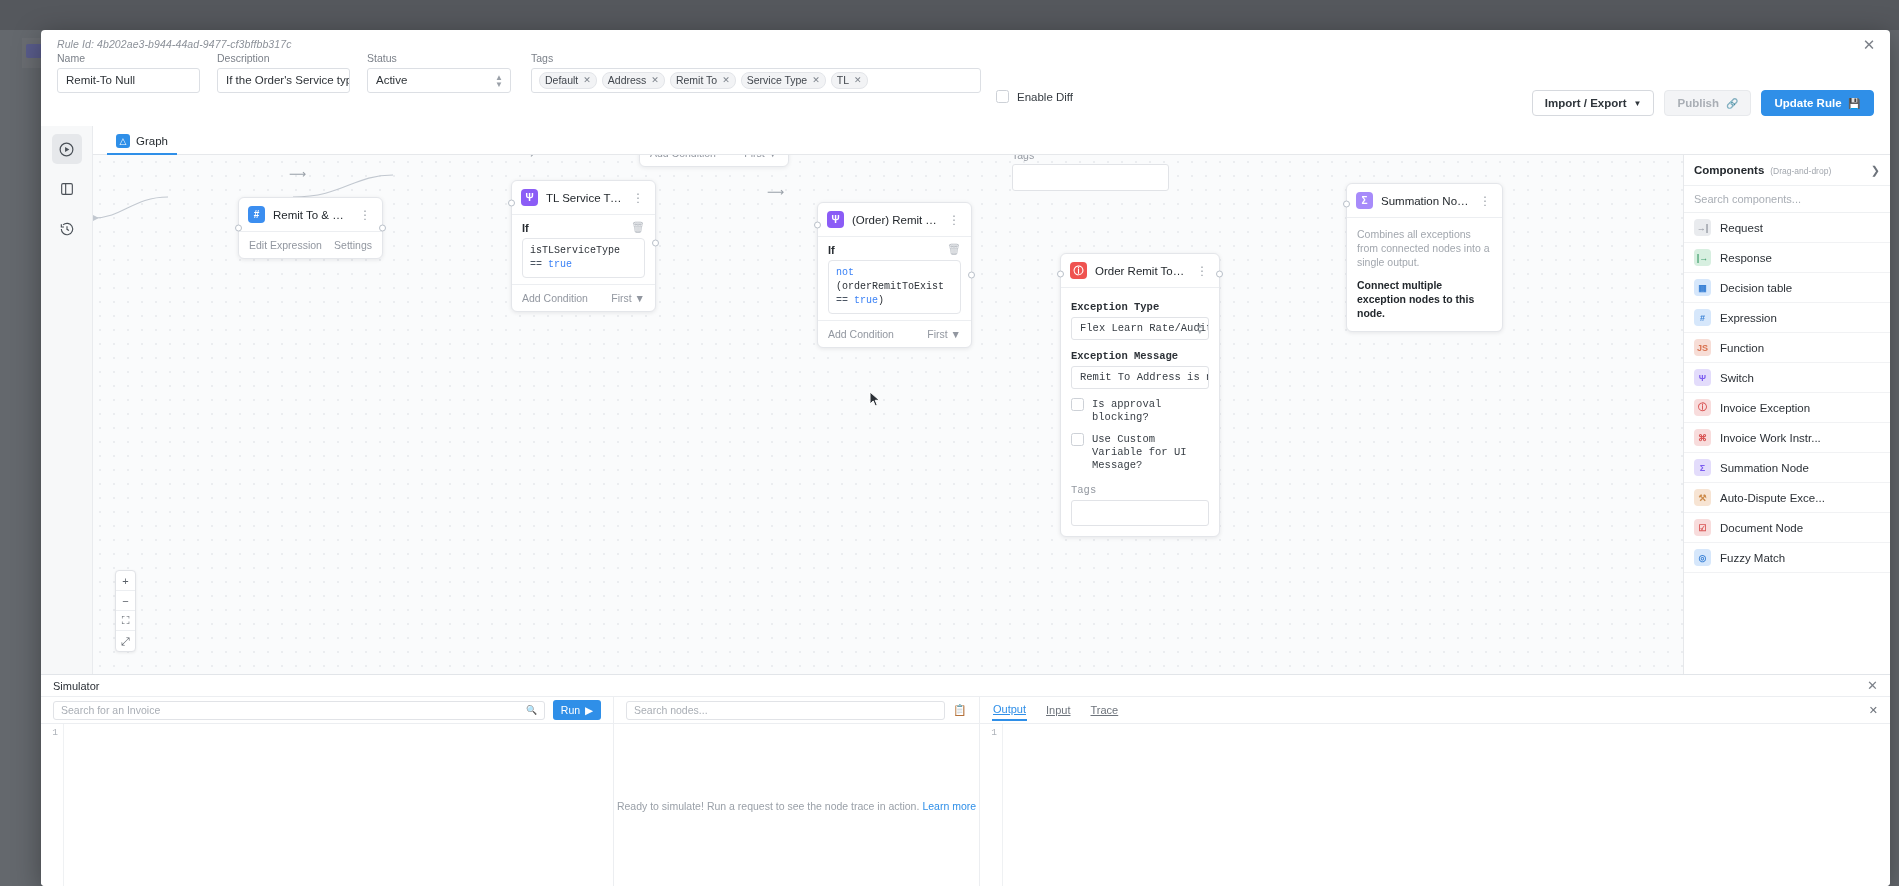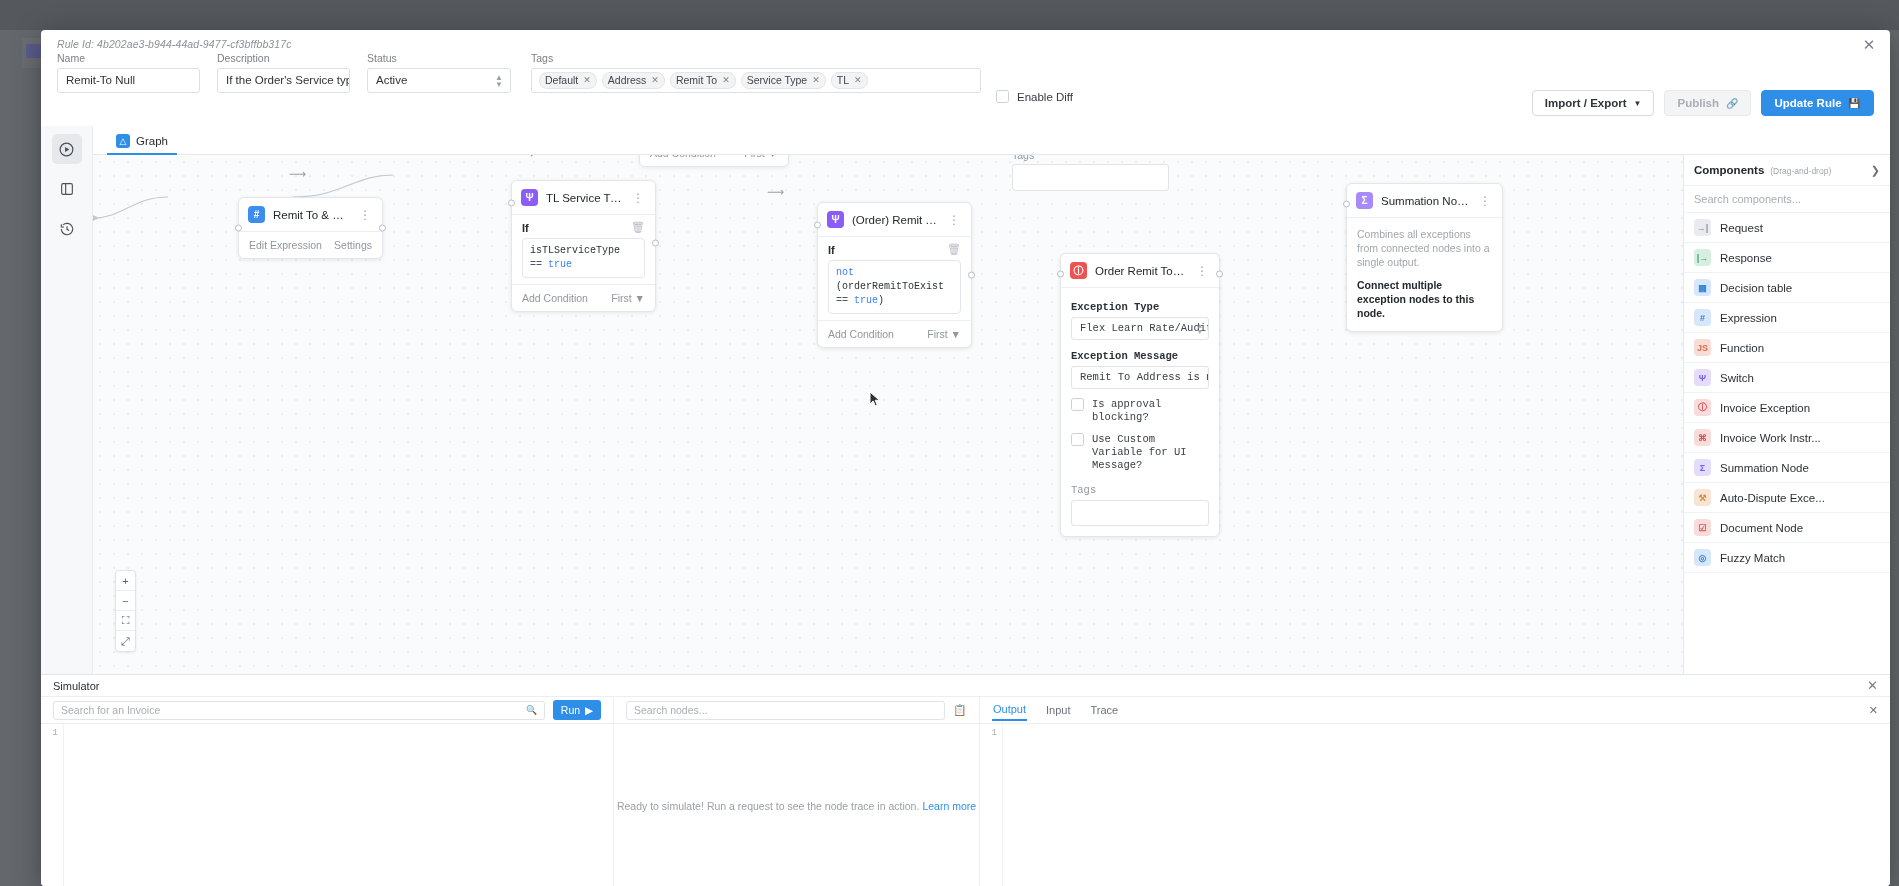--- a/index.html
+++ b/index.html
@@ -304,21 +304,21 @@
     display: flex; align-items: center; padding: 0 7px;
     font-size: 10.5px; color: #a9aeb5; position: relative;
   }
   .sim-input .sicon { position: absolute; right: 6px; color: #a9aeb5; font-size: 9px; }
   .run-btn {
     width: 48px; height: 20px; background: #2f8fe8; border-radius: 3px;
     color: #fff; font-size: 10.5px; display: flex; align-items: center;
     justify-content: center; gap: 5px; cursor: pointer;
   }
   .sim-tabs { display: flex; align-items: center; gap: 18px; flex: 1; }
-  .sim-tab { font-size: 11px; color: #6d737b; padding: 4px 1px; cursor: pointer; }
+  .sim-tab { font-size: 11px; color: #6d737b; padding: 4px 1px; cursor: pointer; text-decoration: underline; }
   .sim-tab.on { color: #2f8fe8; border-bottom: 2px solid #2f8fe8; }
   .gutter {
     width: 22px; font-family: "Liberation Mono", monospace; font-size: 9.5px;
     color: #aeb3ba; text-align: right; padding: 3px 5px 0 0;
   }
   .editor { display: flex; height: 163px; }
   .editor .pane { flex: 1; border-left: 1px solid #eff1f3; }
   .empty-state {
     height: 163px; display: flex; flex-direction: row;
     align-items: center; justify-content: center; gap: 3px;

